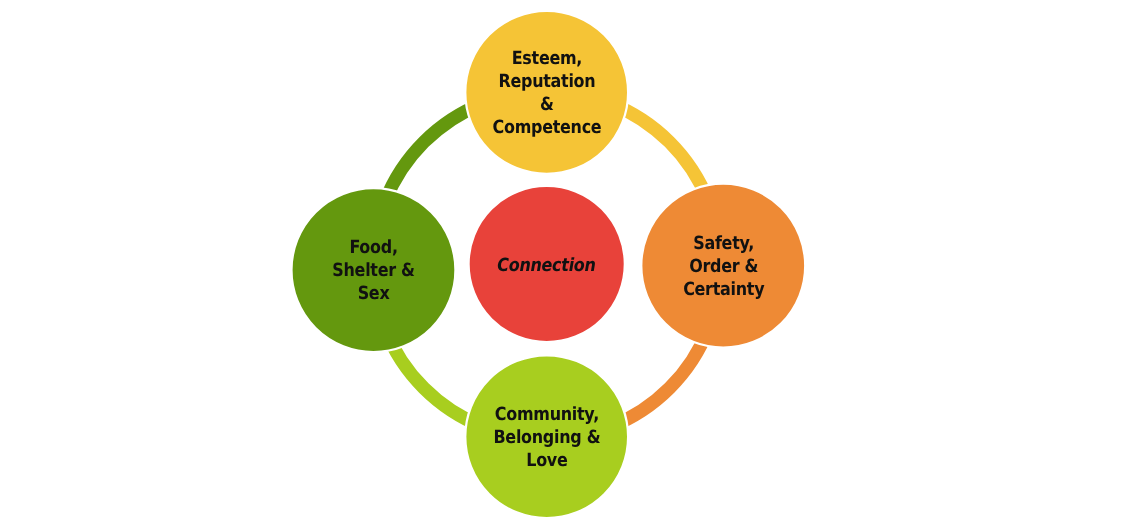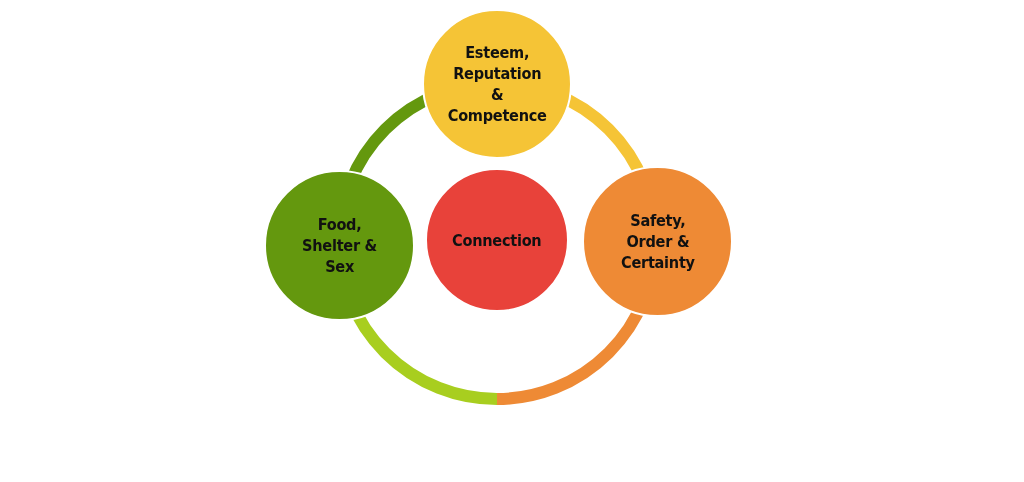--- a/index.html
+++ b/index.html
@@ -58,37 +58,42 @@
 
     <path d="M 339 241 A 158 158 0 0 1 497 83" fill="none" stroke="#64980E" stroke-width="12"></path>
 
     <path d="M 497 83 A 158 158 0 0 1 655 241" fill="none" stroke="#F5C436" stroke-width="12"></path>
 
     <path d="M 655 241 A 158 158 0 0 1 497 399" fill="none" stroke="#EE8A35" stroke-width="12"></path>
 
     <path d="M 497 399 A 158 158 0 0 1 339 241" fill="none" stroke="#A8CE1F" stroke-width="12"></path>
   </svg>
 
-  <div class="node" style="left:425px; top:168px; width:144px; height:144px; background:#E8423A;">
+  <div class="node" style="left:425px; top:168px; width:144px; height:144px; background:#E8423A;font-style:italic;">
     <span class="node-label">Connection</span>
   </div>
 
   <div class="node" style="left:582px; top:166px; width:151px; height:151px; background:#EE8A35;">
     <span class="node-label">Safety,
 Order &amp;
 Certainty</span>
   </div>
 
   <div class="node" style="left:422px; top:9px; width:150px; height:150px; background:#F5C436;">
     <span class="node-label">Esteem,
 Reputation
 &amp;
 Competence</span>
   </div>
 
+  <div class="node" style="left:422px; top:322px; width:150px; height:150px; background:#A8CE1F;">
+    <span class="node-label">Community,
+Belonging &amp;
+Love</span>
+  </div>
 
   <div class="node" style="left:264px; top:170px; width:151px; height:151px; background:#64980E;">
     <span class="node-label">Food,
 Shelter &amp;
 Sex</span>
   </div>
 
 </div>
 
 </body></html>

